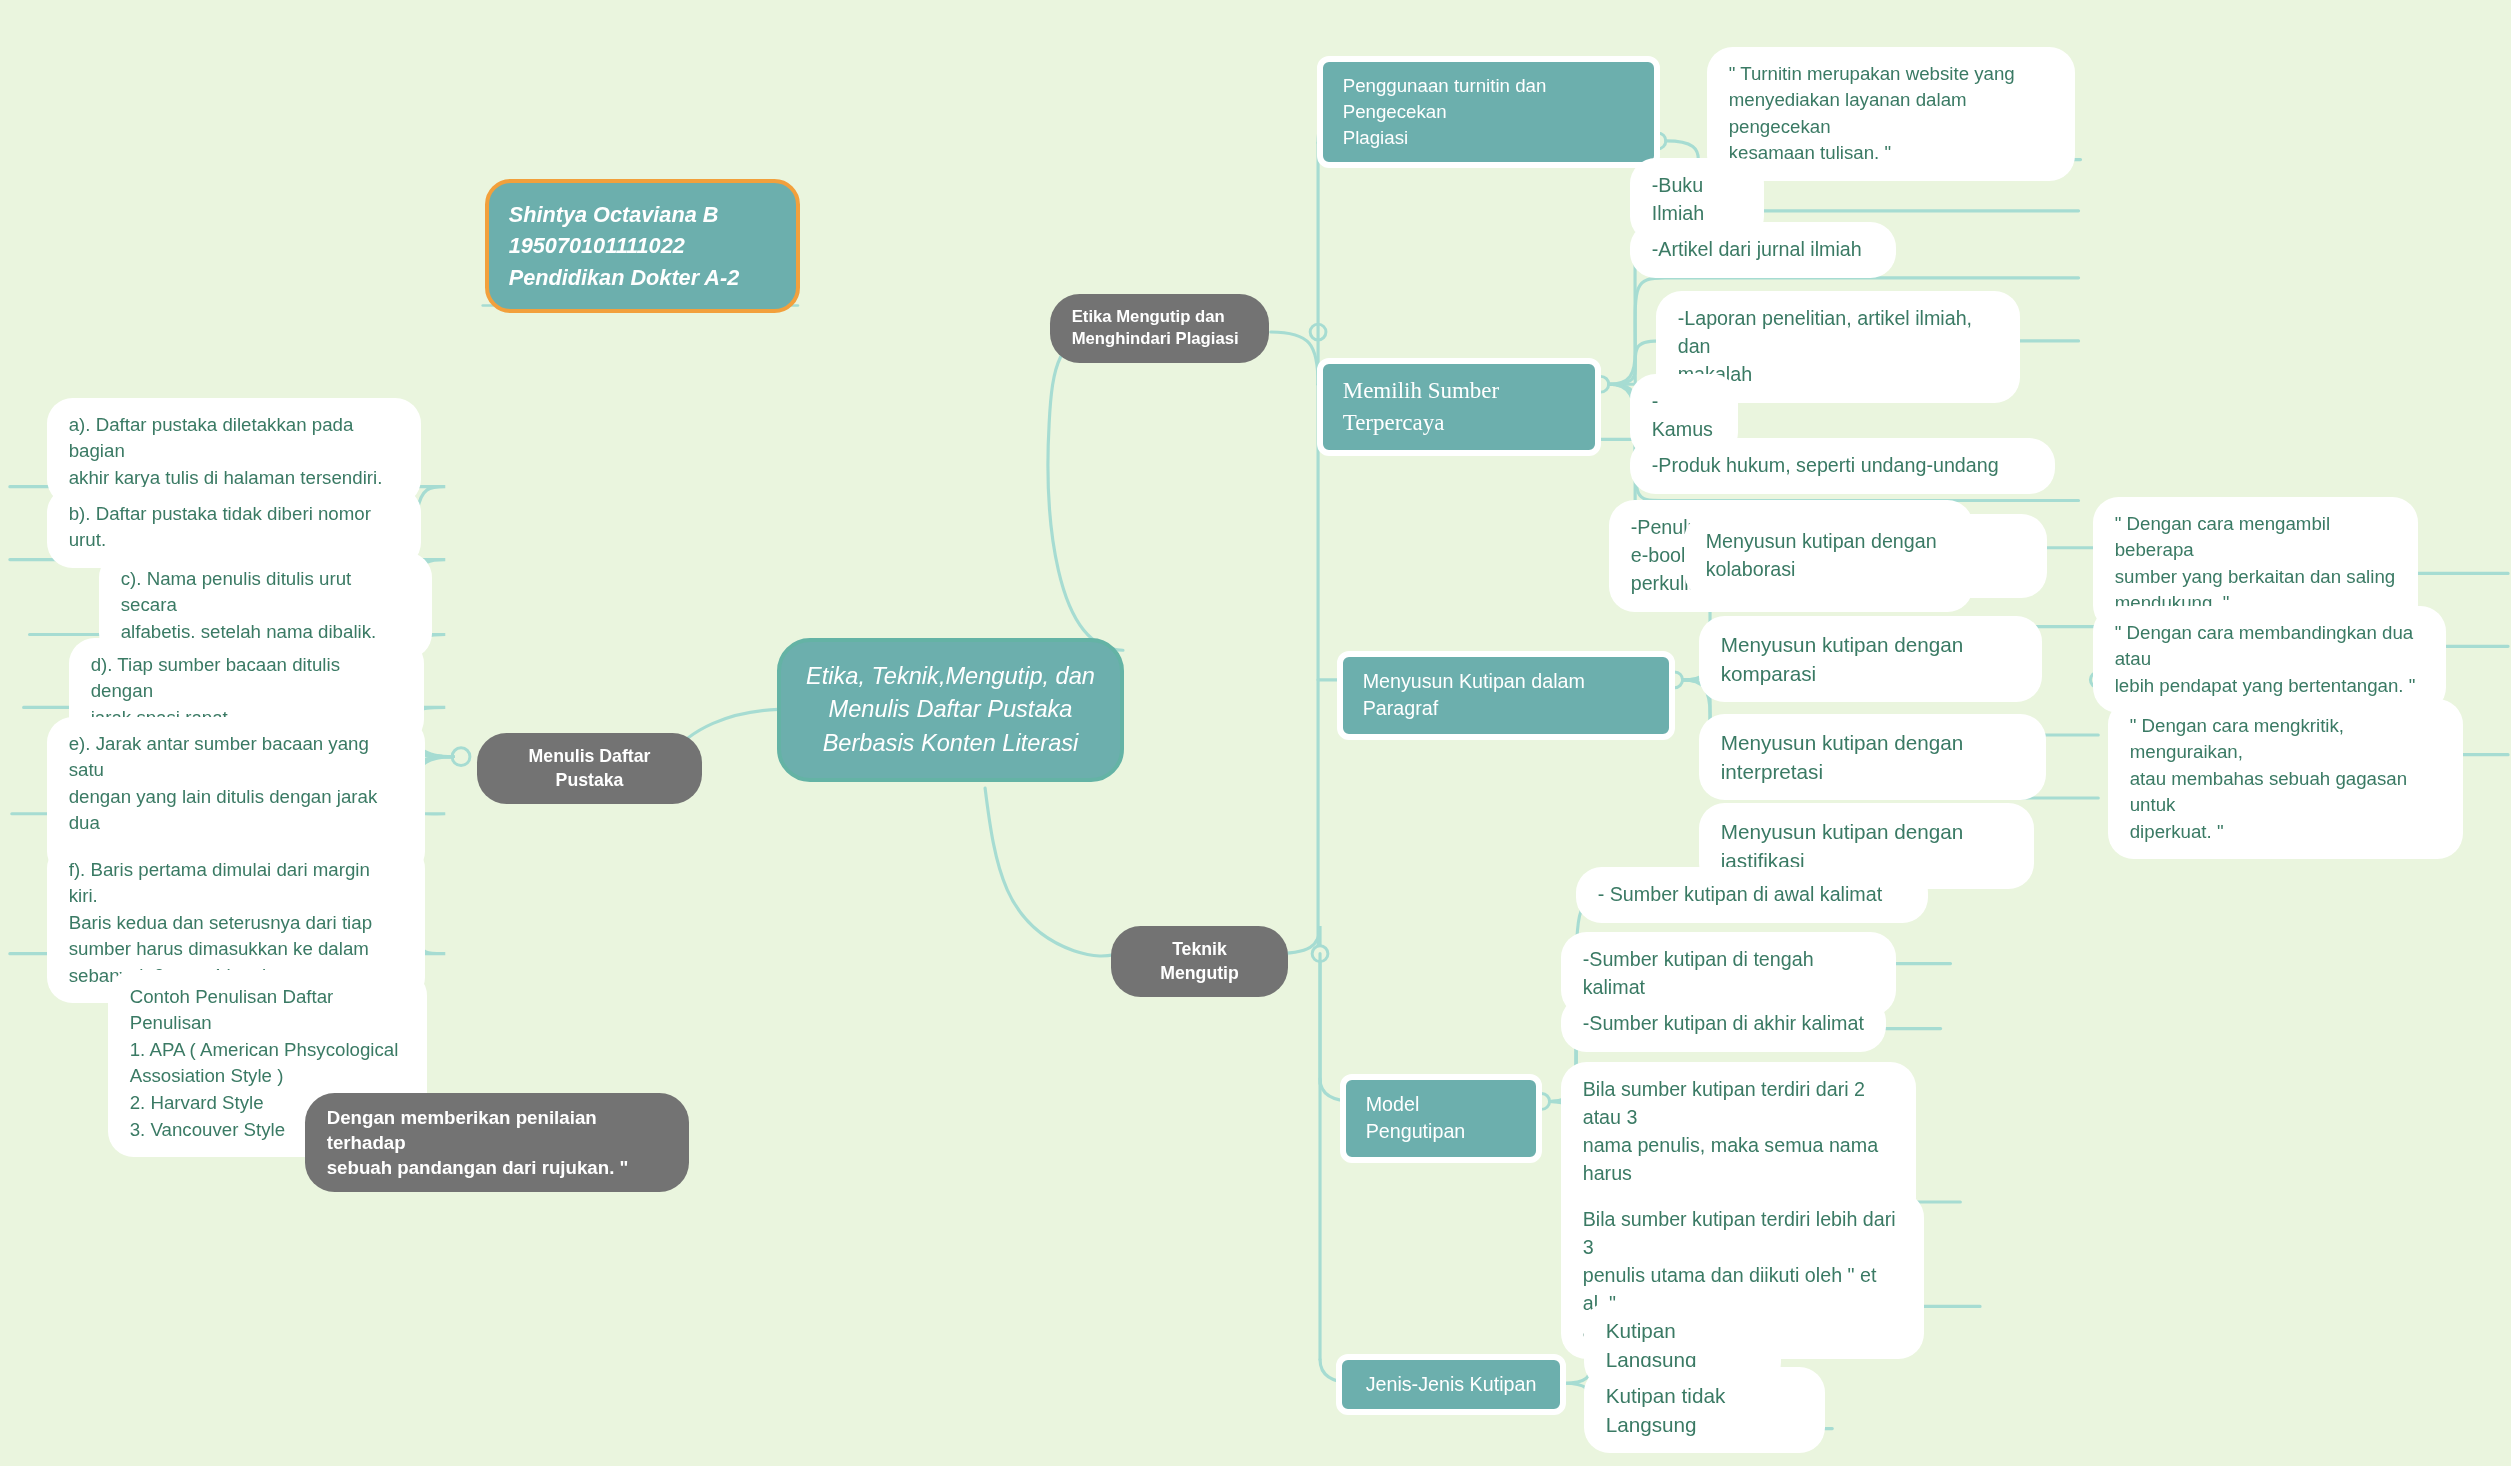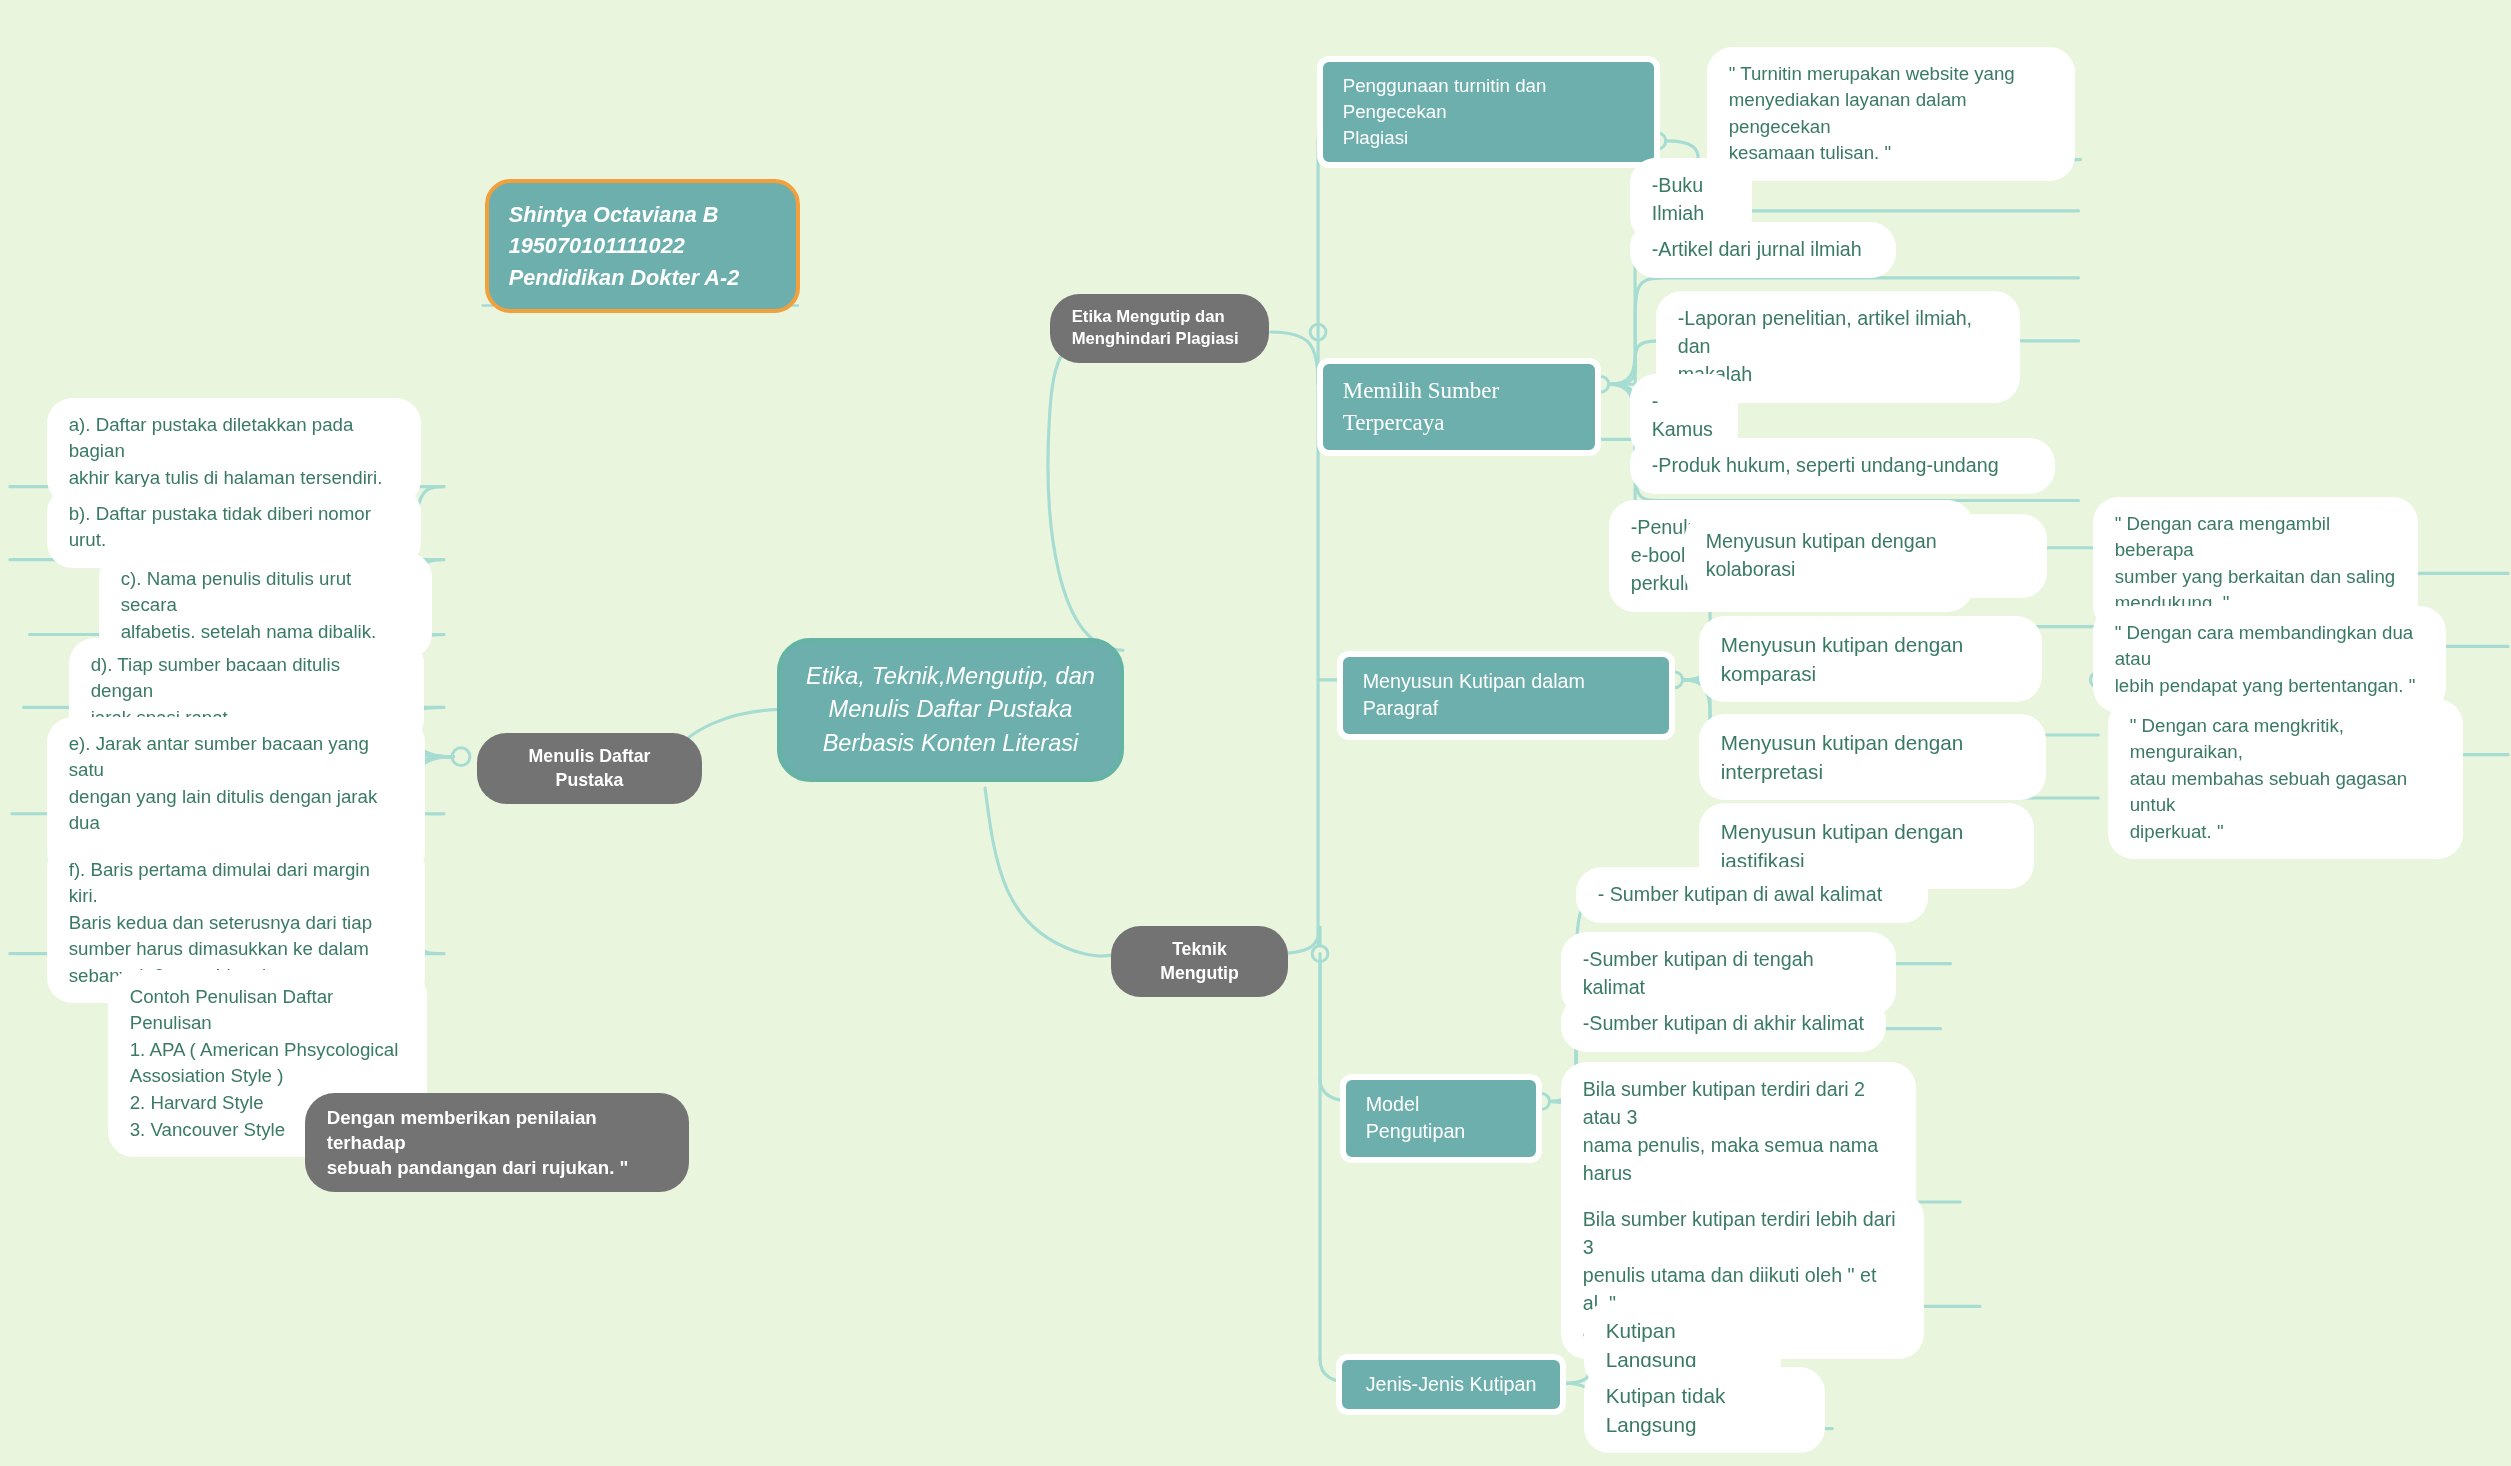--- a/index.html
+++ b/index.html
@@ -189,21 +189,21 @@
   <div class="node teal cond" style="left:1336px;top:1354px;width:230px;font-size:19.7px;text-align:center;">
     <span class="txt">Jenis-Jenis Kutipan</span>
   </div>
 
   <div class="node leaf" style="left:1707px;top:47px;width:368px;font-size:18.7px;">
     <span class="txt">" Turnitin merupakan  website yang
 menyediakan layanan dalam pengecekan
 kesamaan tulisan. "</span>
   </div>
 
-  <div class="node leaf cond" style="left:1630px;top:158px;width:122px;font-size:19.7px;">
+  <div class="node leaf cond" style="left:1630px;top:158px;width:134px;font-size:19.7px;">
     <span class="txt">-Buku Ilmiah</span>
   </div>
   <div class="node leaf cond" style="left:1630px;top:222px;width:266px;font-size:19.7px;">
     <span class="txt">-Artikel dari jurnal ilmiah</span>
   </div>
   <div class="node leaf cond" style="left:1609px;top:291px;width:364px;font-size:19.7px;margin-left:47px;">
     <span class="txt">-Laporan penelitian, artikel ilmiah, dan
 makalah</span>
   </div>
   <div class="node leaf cond" style="left:1630px;top:374px;width:108px;font-size:19.7px;">

